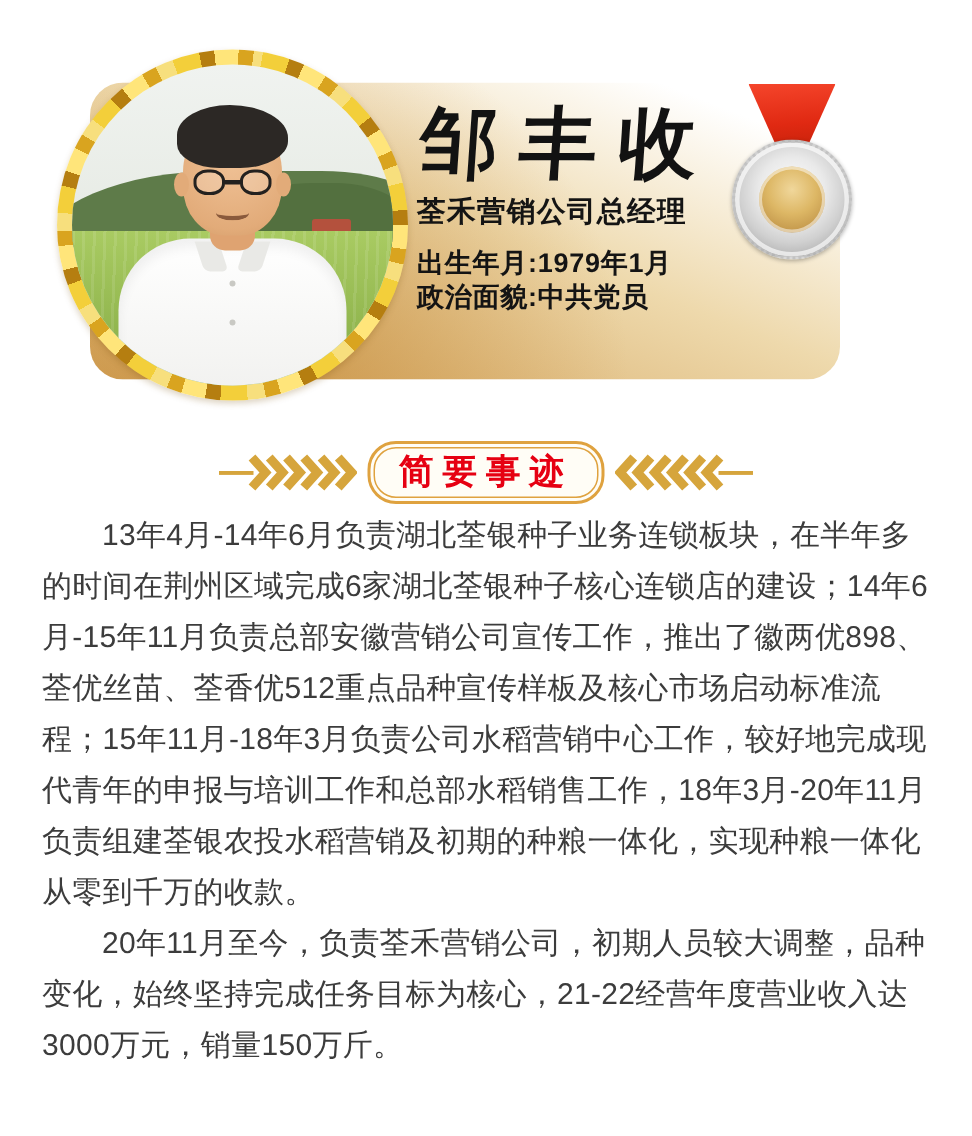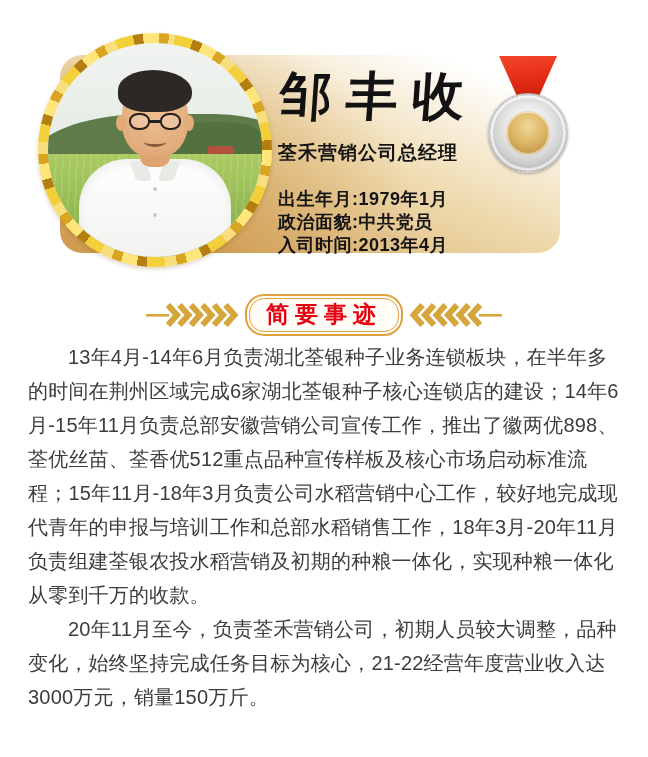--- a/index.html
+++ b/index.html
@@ -67,22 +67,22 @@
   .ph-button { position:absolute; left:50%; transform:translateX(-50%); width:4px; height:4px; border-radius:50%;
                background:#c9c9c4; z-index:3; }
 
   
   .id-block { position:absolute; left:218px; top:10px; }
   .person-name {
     font-family:"DejaVu Serif","Liberation Serif",serif;
     font-size:52px; font-weight:900; color:#121212; letter-spacing:14px;
     line-height:1.18; transform:skewX(-4deg); transform-origin:left bottom;
   }
-  .person-title { margin-top:14px; font-size:19px; font-weight:bold; color:#141414; letter-spacing:1px; }
-  .facts { list-style:none; margin-top:22px; }
+  .person-title { margin-top:2px; font-size:19px; font-weight:bold; color:#141414; letter-spacing:1px; }
+  .facts { list-style:none; margin-top:10px; }
   .facts li { font-size:18px; font-weight:bold; color:#141414; line-height:23px; letter-spacing:.5px; }
 
   
   .medal { position:absolute; left:428px; top:0; width:80px; height:124px; }
   .ribbon {
     position:absolute; left:11px; top:1px; width:58px; height:48px;
     background:linear-gradient(175deg,#f5452b 0%,#e02912 55%,#bf2008 100%);
     clip-path:polygon(0 0,100% 0,63% 100%,37% 100%);
   }
   .disc {
@@ -152,21 +152,20 @@
         </div>
       </div>
     </div>
 
     <div class="id-block">
       <div class="person-name">邹丰收</div>
       <div class="person-title">荃禾营销公司总经理</div>
       <ul class="facts">
         <li><span>出生年月:</span><span>1979年1月</span></li>
         <li><span>政治面貌:</span><span>中共党员</span></li>
-        <li><span>入司时间:</span><span>2013年4月</span></li>
       </ul>
     </div>
 
     <div class="medal">
       <div class="ribbon"></div>
       <div class="disc">
         <div class="disc-core"></div>
       </div>
     </div>
 

